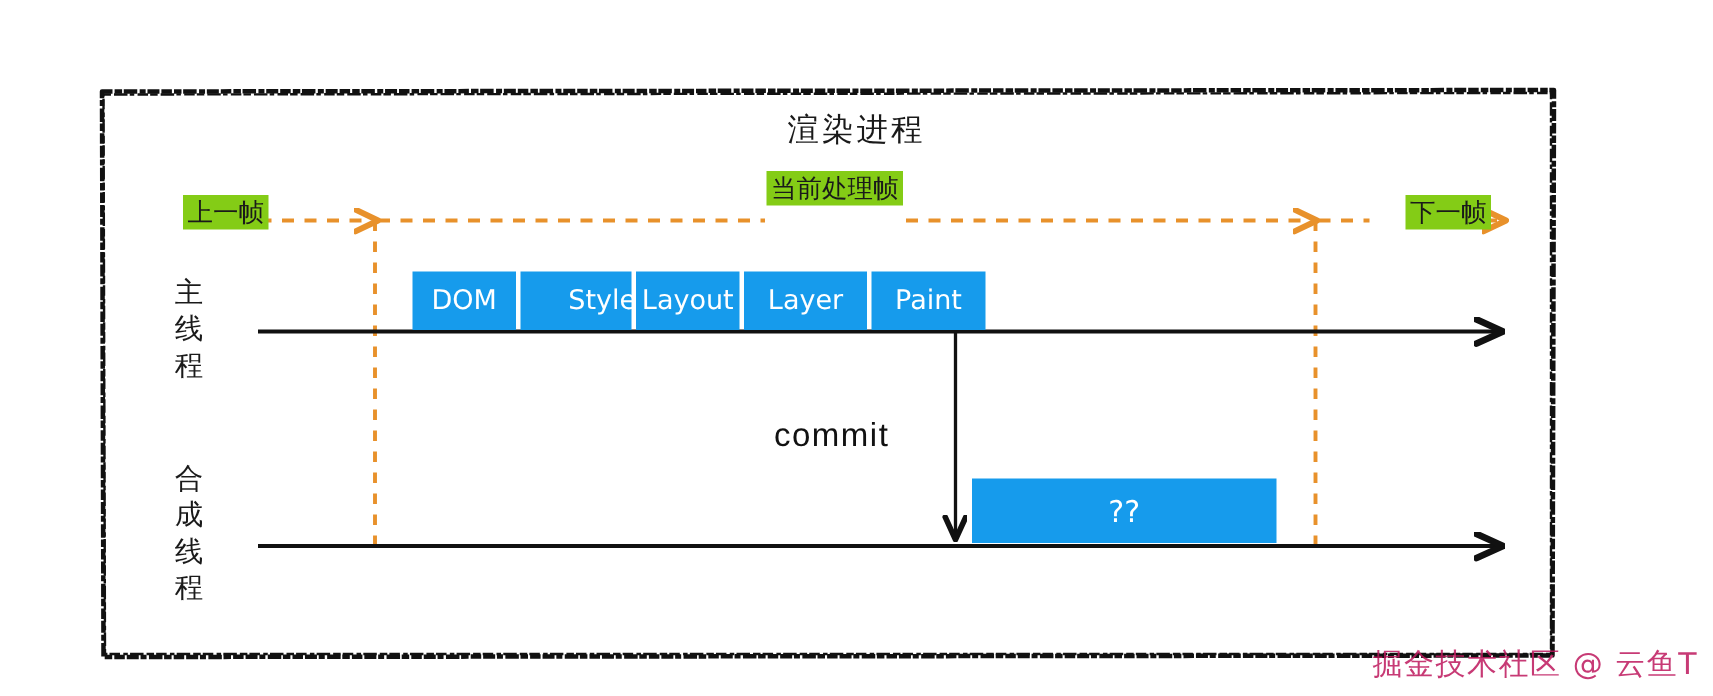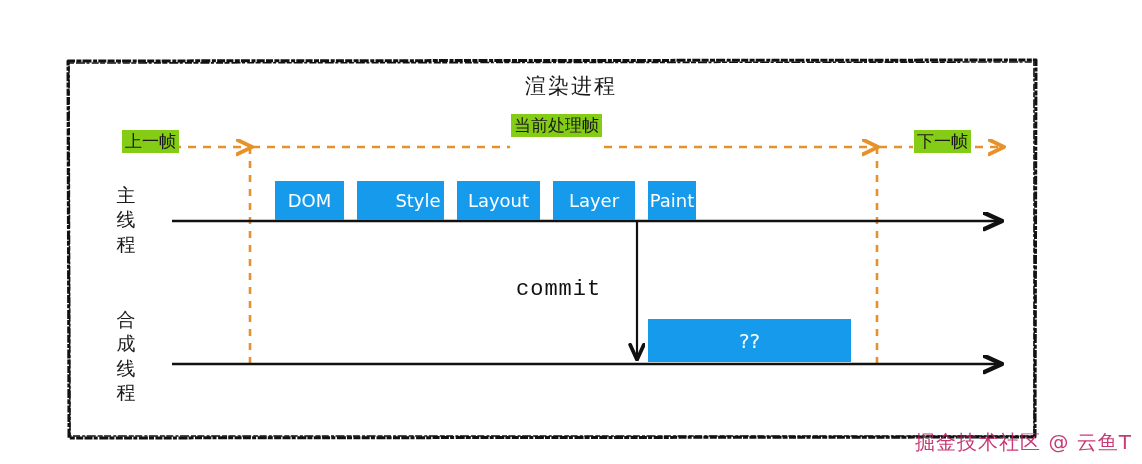--- a/index.html
+++ b/index.html
@@ -53,40 +53,40 @@
     position: absolute;
     font-size: 17px;
     color: #1a1a1a;
     font-family: "DejaVu Sans", sans-serif;
     white-space: nowrap;
     background: #84cc16;
     padding: 0 3px;
   }
   #label-prev-frame { left: 122px; top: 130px; }
   #label-current-frame { left: 511px; top: 114px; }
-  #label-next-frame { left: 914px; top: 130px; }
+  #label-next-frame { left: 937px; top: 130px; }
   
   #commit-label {
     position: absolute;
     left: 516px;
     top: 277px;
     font-size: 22px;
     color: #111111;
-    font-family: Liberation Mono, monospace;
+    font-family: Liberation Sans, sans-serif;
     letter-spacing: 1px;
     white-space: nowrap;
   }
   
   #pipeline-row {
     position: absolute;
     left: 275px;
     top: 181px;
     height: 39px;
     display: flex;
-    gap: 13px;
+    gap: 3px;
   }
   .pipeline-box {
     background: var(--accent, #169bec);
     color: #ffffff;
     font-size: 18px;
     font-family: "DejaVu Sans", sans-serif;
     display: flex;
     align-items: center;
     justify-content: center;
     height: 39px;
@@ -180,24 +180,24 @@
     <div>线</div>
     <div>程</div>
   </div>
 
   <div class="frame-span-label" id="label-prev-frame">上一帧</div>
   <div class="frame-span-label" id="label-current-frame">当前处理帧</div>
   <div class="frame-span-label" id="label-next-frame">下一帧</div>
 
   <div id="pipeline-row">
     <div class="pipeline-box" style="width: 69px;">DOM</div>
-    <div class="pipeline-box" style="width: 87px; padding-left: 44px;">Style</div>
-    <div class="pipeline-box" style="width: 83px;">Layout</div>
+    <div class="pipeline-box" style="width: 74px; padding-left: 44px;">Style</div>
+    <div class="pipeline-box" style="width: 69px;">Layout</div>
     <div class="pipeline-box" style="width: 82px;">Layer</div>
-    <div class="pipeline-box" style="width: 48px; text-align: center;">Paint</div>
+    <div class="pipeline-box" style="width: 76px; text-align: center;">Paint</div>
   </div>
 
   <div id="commit-label">commit</div>
 
   <div id="composite-box">??</div>
 
   <div id="watermark">掘金技术社区 @ 云鱼T</div>
 
 </div>
 

